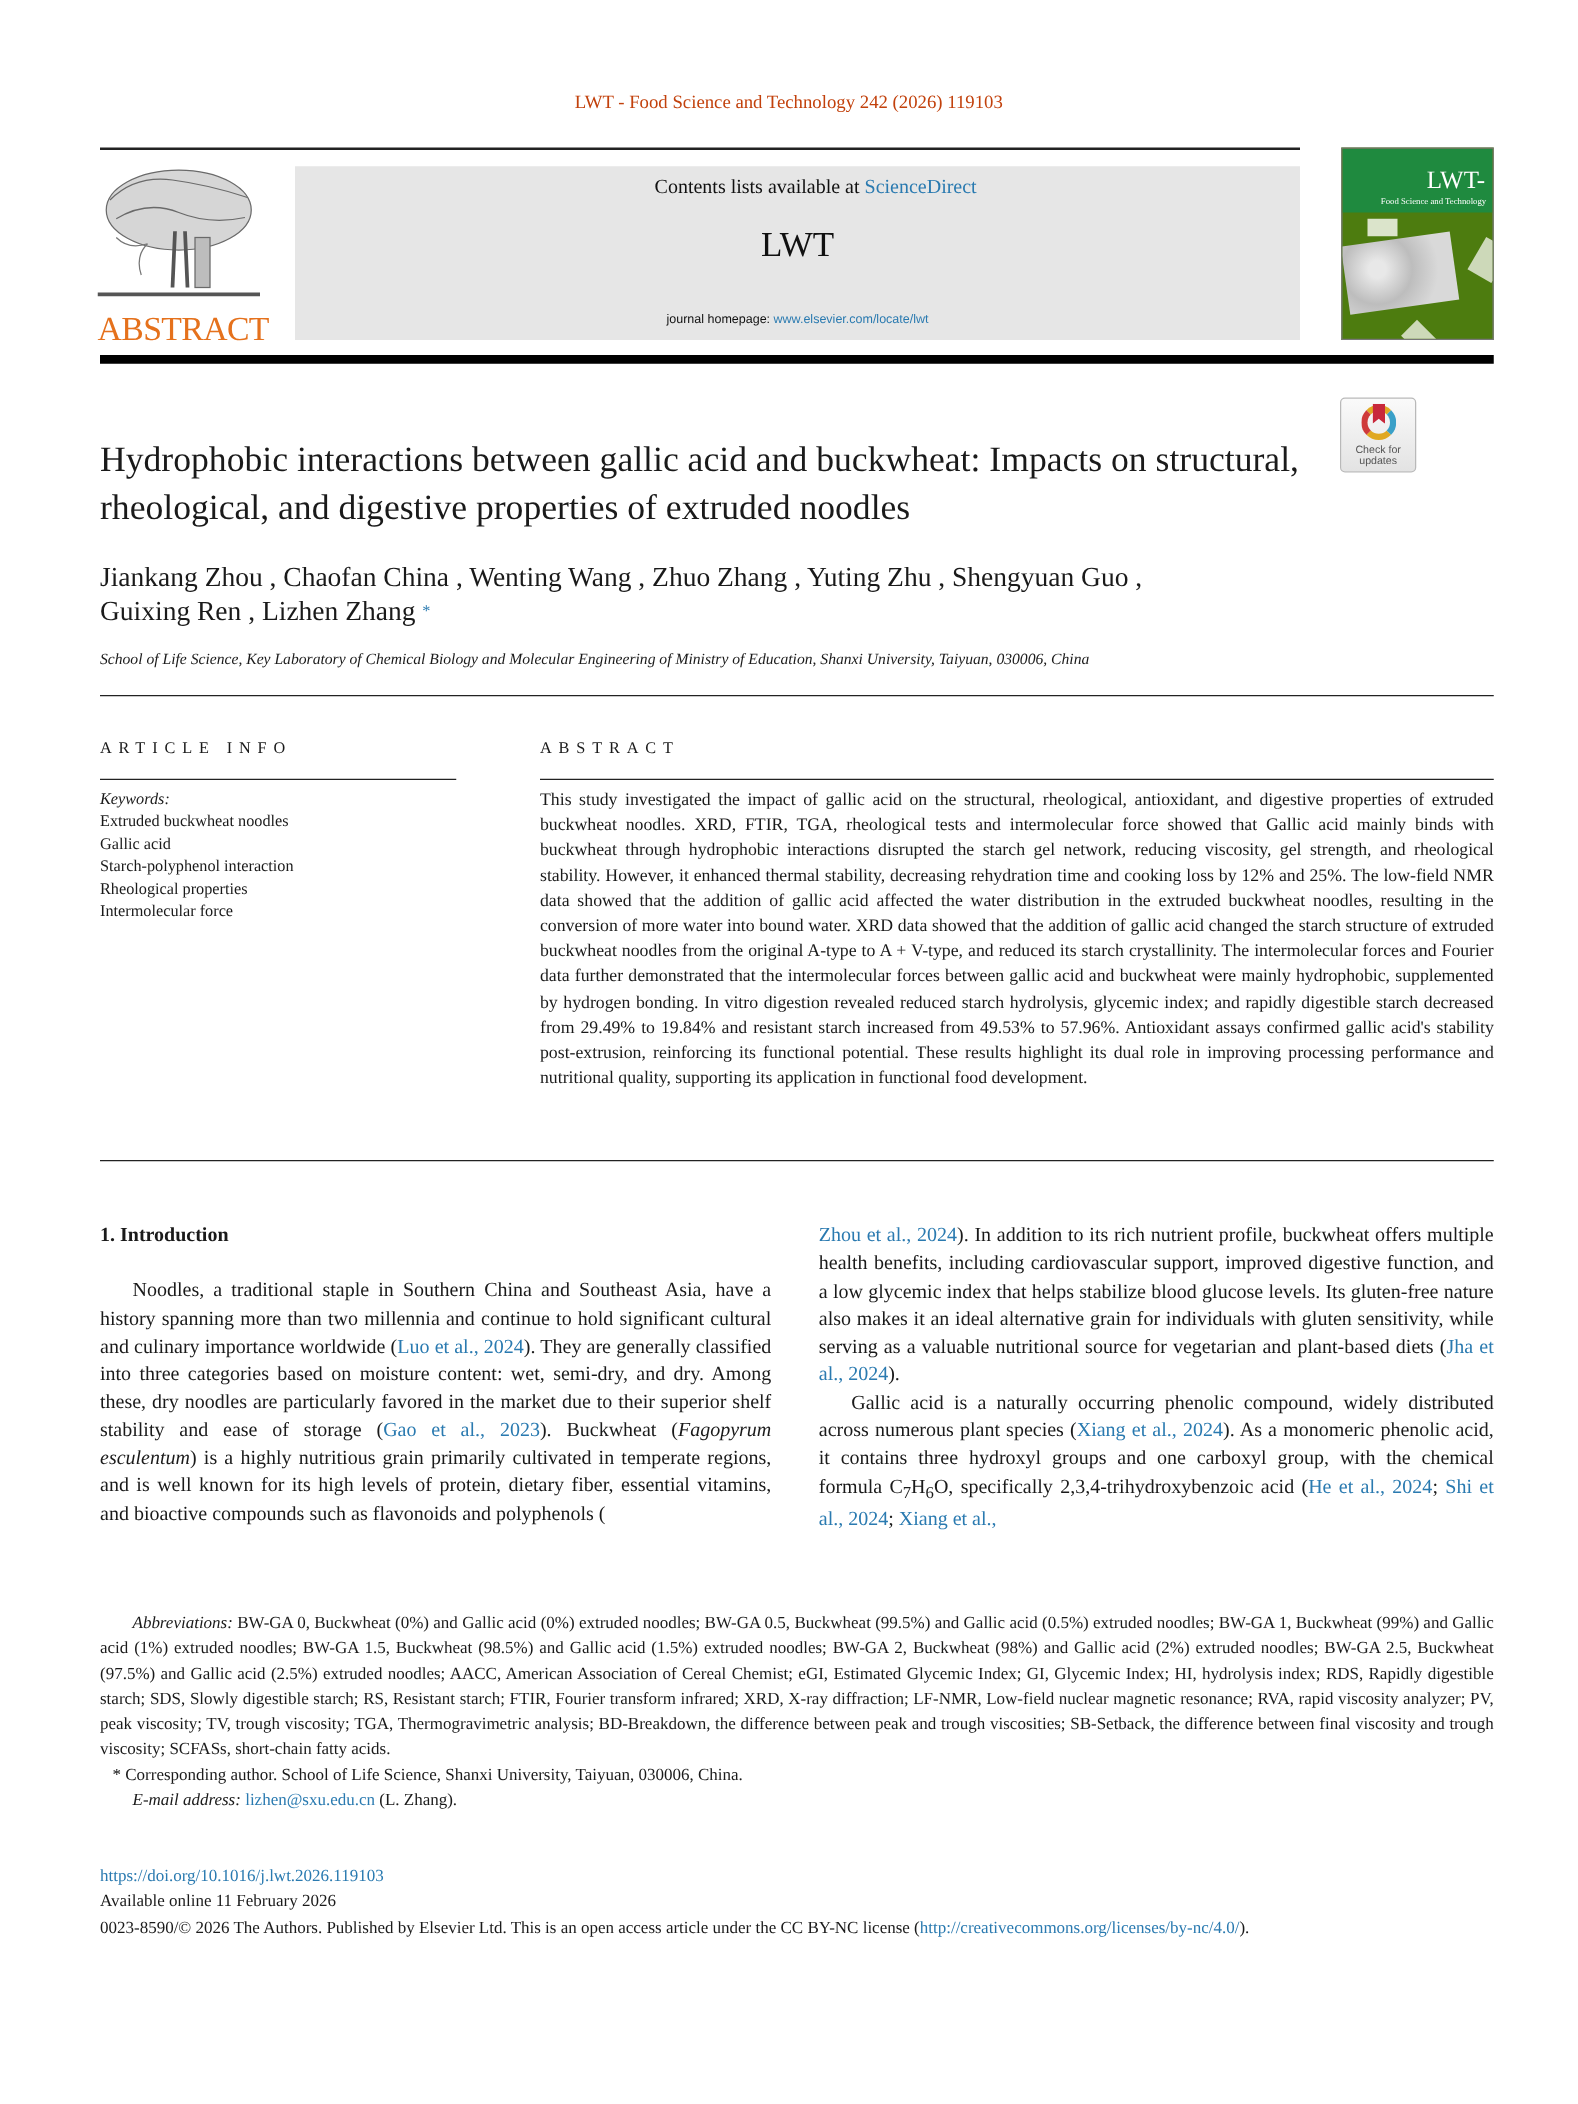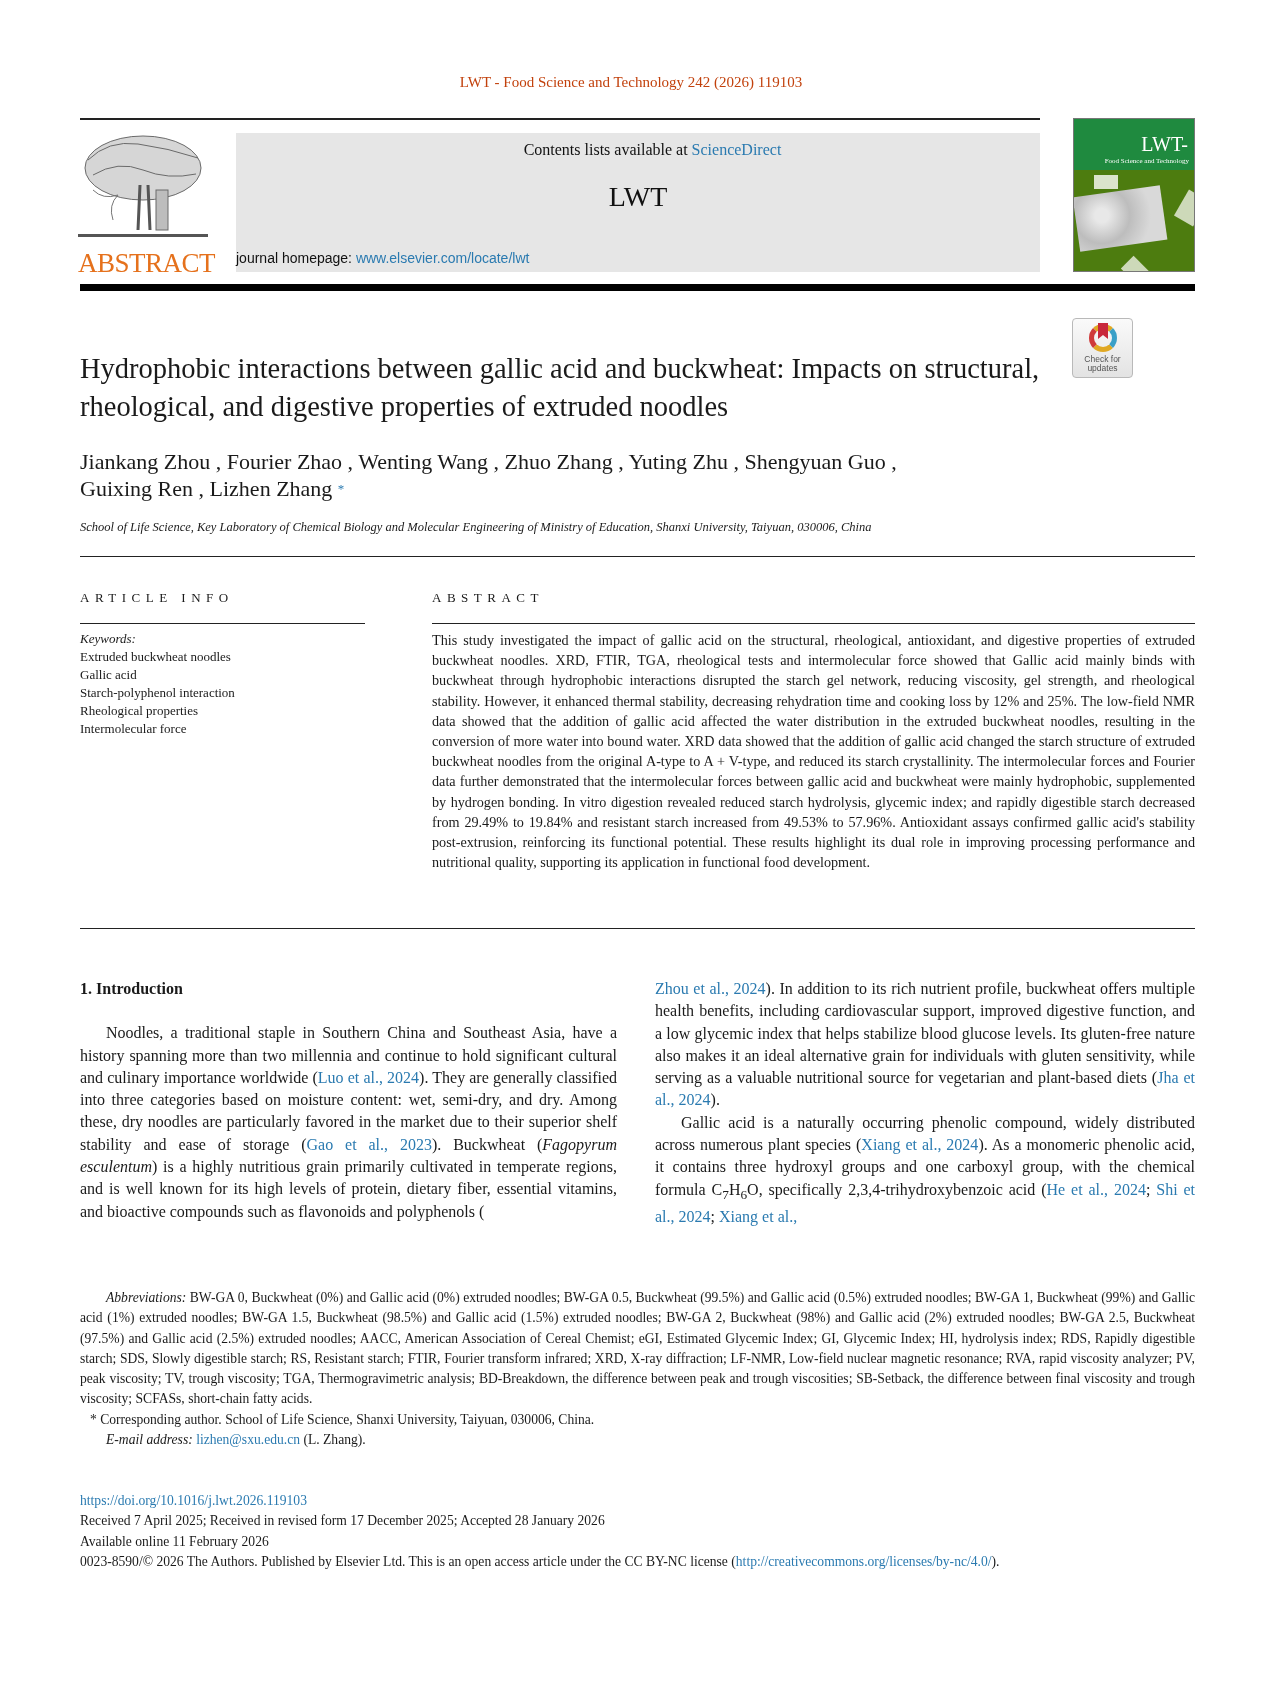--- a/index.html
+++ b/index.html
@@ -10,21 +10,21 @@
 
   #running-head { left: 0; width: 1262px; top: 74px; text-align: center; font-family: "Liberation Serif", serif; font-size: 15px; color: #c2410c; }
   #top-rule { left: 80px; top: 118px; width: 960px; height: 1.5px; background: #222; }
 
   #elsevier-logo { left: 78px; top: 130px; width: 130px; height: 145px; }
   #elsevier-word { left: 78px; top: 248px; width: 130px; font-family: "Liberation Serif", serif; font-size: 27px; color: #e5711c; letter-spacing: -0.5px; }
 
   #banner { left: 236px; top: 133px; width: 804px; height: 139px; background: #e6e6e6; }
   #contents-line { left: 0; width: 100%; top: 8px; text-align: center; font-family: "Liberation Serif", serif; font-size: 16px; color: #111; padding-left: 29px; }
   #journal-name { left: 0; width: 100%; top: 48px; text-align: center; font-family: "Liberation Serif", serif; font-size: 28px; color: #111; }
-  #homepage-line { left: 0; width: 100%; top: 117px; text-align: left; font-family: "Liberation Sans", sans-serif; font-size: 14px; color: #111; }
+  #homepage-line { left: 0; width: 100%; top: 117px; text-align: center; font-family: "Liberation Sans", sans-serif; font-size: 10px; color: #111; }
 
   #cover { left: 1073px; top: 118px; width: 122px; height: 154px; border: 1px solid #777; background: #4d7c0f; overflow: hidden; }
   #cover .green { position: absolute; left: 0; top: 0; width: 100%; height: 51px; background: #1f8a3f; }
   #cover .title { position: absolute; right: 6px; top: 14px; color: #fff; font-family: "Liberation Serif", serif; font-size: 20px; }
   #cover .sub { position: absolute; right: 5px; top: 38px; color: #fff; font-family: "Liberation Serif", serif; font-size: 7px; }
   #cover .img { position: absolute; left: 2px; top: 72px; width: 88px; height: 55px; background: radial-gradient(circle at 30% 40%, #e8e8e8 10%, #bdbdbd 40%, #d9d9d9 70%); transform: rotate(-8deg); }
   #cover .hex1 { position: absolute; right: -8px; top: 74px; width: 22px; height: 30px; background: #cdd9b9; transform: rotate(30deg); }
   #cover .hex2 { position: absolute; left: 20px; top: 56px; width: 24px; height: 14px; background: #dbe4cb; }
   #cover .hex3 { position: absolute; left: 50px; bottom: -8px; width: 22px; height: 18px; background: #cdd9b9; transform: rotate(45deg); }
 
@@ -111,21 +111,21 @@
   <div class="flag"></div>
   <div class="lbl">
     <div>Check for</div>
     <div>updates</div>
   </div>
 </div>
 
 <h1 class="abs" id="article-title" style="font-weight:normal">Hydrophobic interactions between gallic acid and buckwheat: Impacts on structural, rheological, and digestive properties of extruded noodles</h1>
 
 <div class="abs" id="authors">
-  <div>Jiankang Zhou , Fourier Zhao , Wenting Wang , Zhuo Zhang , Yuting Zhu , Shengyuan Guo ,</div>
+  <div>Jiankang Zhou , Chaofan China , Wenting Wang , Zhuo Zhang , Yuting Zhu , Shengyuan Guo ,</div>
   <div><span>Guixing Ren , Lizhen Zhang</span> <span class="star">*</span></div>
 </div>
 
 <div class="abs" id="affiliation">School of Life Science, Key Laboratory of Chemical Biology and Molecular Engineering of Ministry of Education, Shanxi University, Taiyuan, 030006, China</div>
 <div class="abs" id="rule-affil"></div>
 
 <div class="abs" id="ai-head">ARTICLE INFO</div>
 <div class="abs" id="ai-rule"></div>
 <div class="abs" id="keywords">
   <div class="kh">Keywords:</div>
@@ -152,16 +152,15 @@
 </div>
 
 <div class="abs" id="footnotes">
   <p class="abbrev"><i>Abbreviations:</i><span> BW-GA 0, Buckwheat (0%) and Gallic acid (0%) extruded noodles; BW-GA 0.5, Buckwheat (99.5%) and Gallic acid (0.5%) extruded noodles; BW-GA 1, Buckwheat (99%) and Gallic acid (1%) extruded noodles; BW-GA 1.5, Buckwheat (98.5%) and Gallic acid (1.5%) extruded noodles; BW-GA 2, Buckwheat (98%) and Gallic acid (2%) extruded noodles; BW-GA 2.5, Buckwheat (97.5%) and Gallic acid (2.5%) extruded noodles; AACC, American Association of Cereal Chemist; eGI, Estimated Glycemic Index; GI, Glycemic Index; HI, hydrolysis index; RDS, Rapidly digestible starch; SDS, Slowly digestible starch; RS, Resistant starch; FTIR, Fourier transform infrared; XRD, X-ray diffraction; LF-NMR, Low-field nuclear magnetic resonance; RVA, rapid viscosity analyzer; PV, peak viscosity; TV, trough viscosity; TGA, Thermogravimetric analysis; BD-Breakdown, the difference between peak and trough viscosities; SB-Setback, the difference between final viscosity and trough viscosity; SCFASs, short-chain fatty acids.</span></p>
   <p class="corr">* Corresponding author. School of Life Science, Shanxi University, Taiyuan, 030006, China.</p>
   <p class="email"><i>E-mail address:</i> <span class="link">lizhen@sxu.edu.cn</span><span> (L. Zhang).</span></p>
 </div>
 
 <div class="abs" id="pubinfo">
   <div class="link">https://doi.org/10.1016/j.lwt.2026.119103</div>
-  <div>Received 7 April 2025; Received in revised form 17 December 2025; Accepted 28 January 2026</div>
   <div>Available online 11 February 2026</div>
   <div><span>0023-8590/© 2026 The Authors. Published by Elsevier Ltd. This is an open access article under the CC BY-NC license (</span><span class="link">http://creativecommons.org/licenses/by-nc/4.0/</span><span>).</span></div>
 </div>
 
 </body></html>

